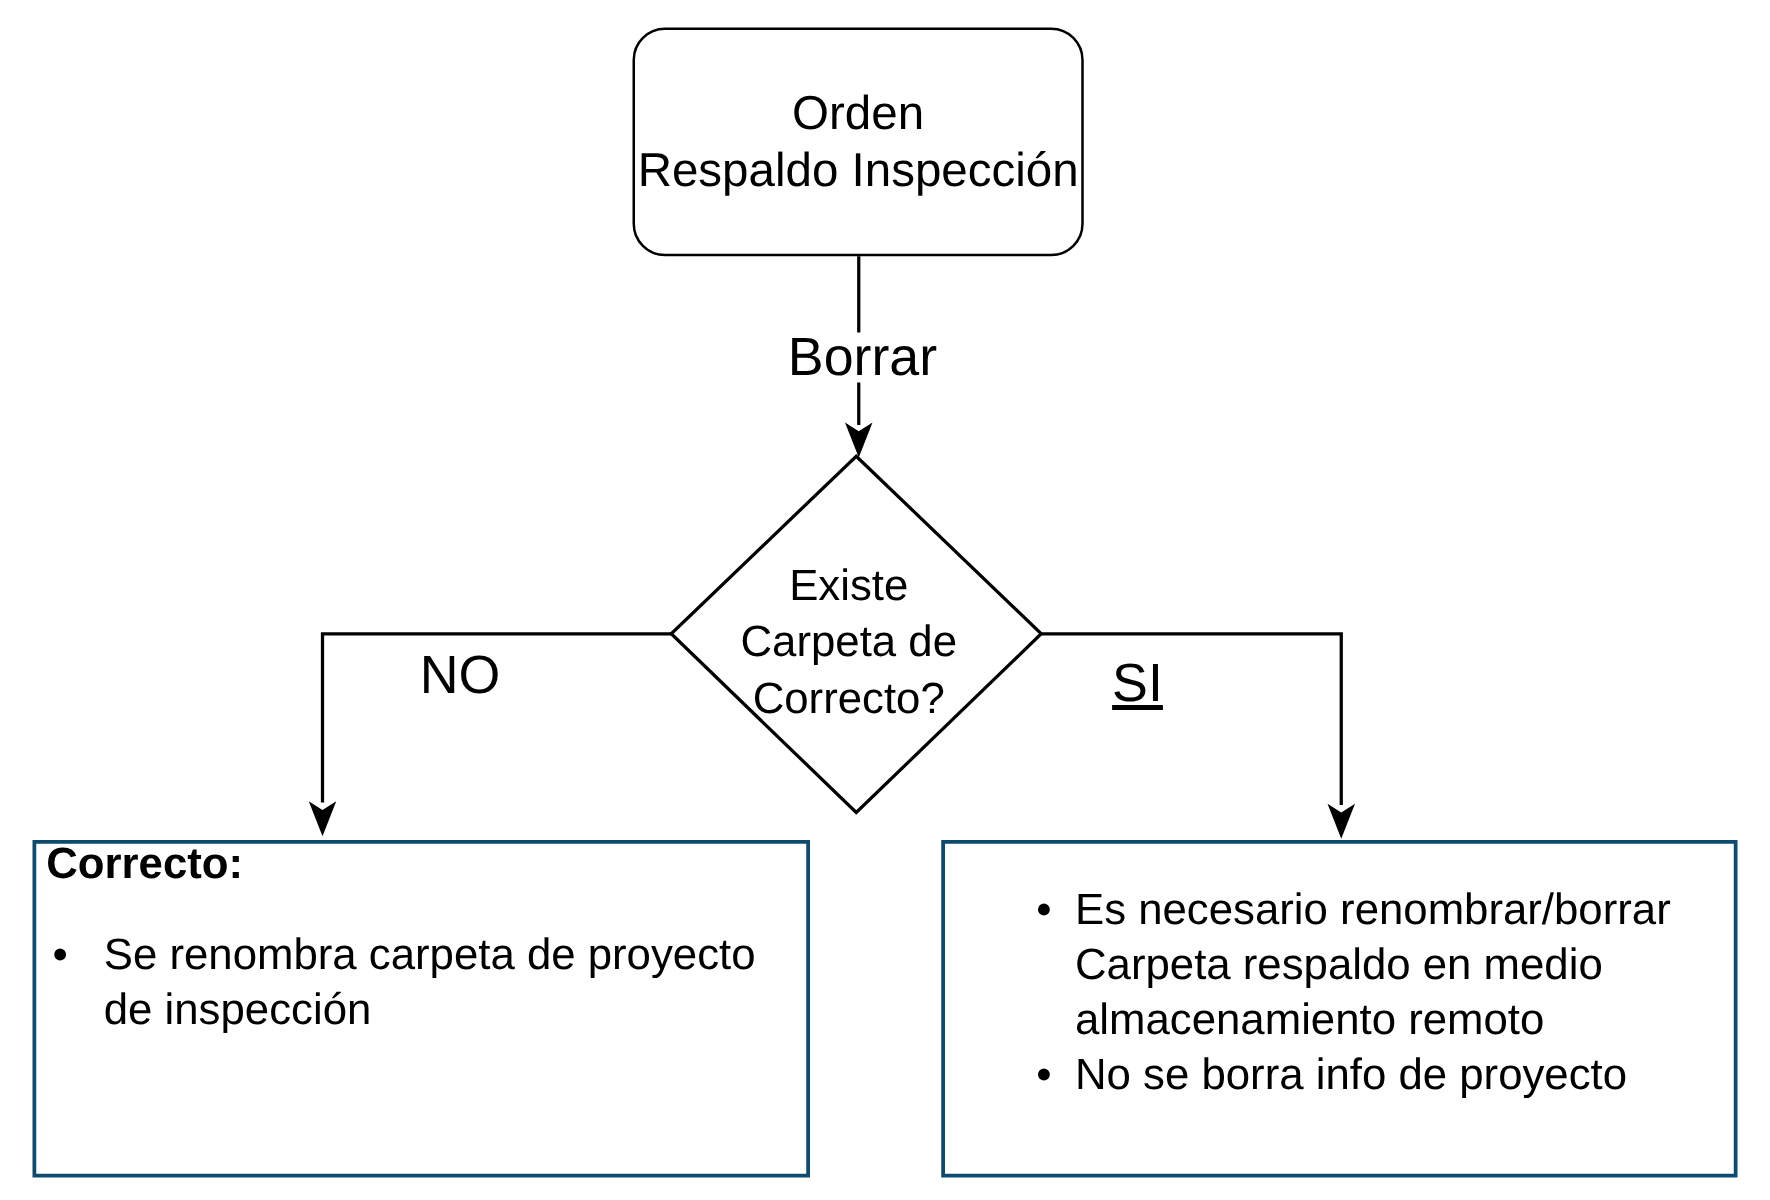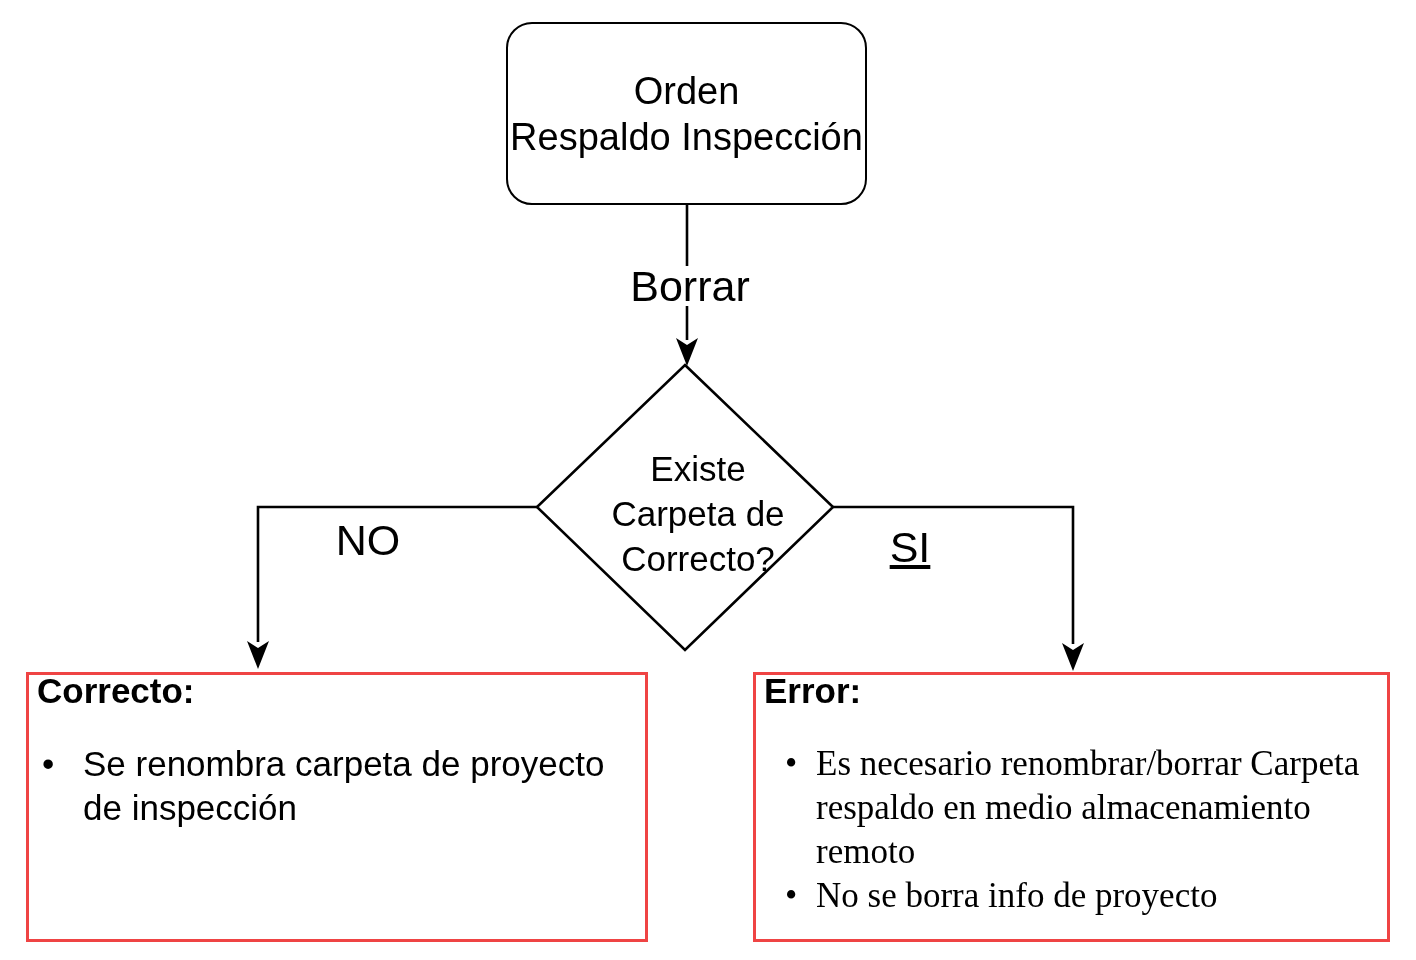--- a/index.html
+++ b/index.html
@@ -51,21 +51,21 @@
     flex-direction: column;
     align-items: center;
     justify-content: center;
     text-align: center;
     font-size: 38px;
     line-height: 46px;
     z-index: 2;
   }
   .decision-text {
     position: absolute;
-    left: 550px;
+    left: 531px;
     top: 365px;
     width: 296px;
     height: 285px;
     box-sizing: border-box;
     padding-top: 12px;
     display: flex;
     flex-direction: column;
     align-items: center;
     justify-content: center;
     text-align: center;
@@ -85,41 +85,41 @@
     z-index: 3;
   }
   .label-borrar { left: 690px; top: 286px; }
   .label-no     { left: 368px; top: 540px; }
   .label-si     { left: 910px; top: 547px; text-decoration: underline; }
   .outcome-box {
     position: absolute;
     top: 672px;
     height: 270px;
     box-sizing: border-box;
-    border: 3px solid #ef4444;
+    border: 3px solid #0c4a6e;
     background: #ffffff;
     font-size: 35px;
     z-index: 2;
     overflow: hidden;
   }
   .box-correcto { left: 26px;  width: 622px; }
   .box-error    { left: 753px; width: 637px; }
   .outcome-title {
     font-weight: bold;
     font-size: 35px;
     line-height: 40px;
     margin: -4px 0 0 8px;
   }
   .outcome-list {
     list-style: none;
     margin: 31px 0 0 0;
     padding: 0;
   }
   .box-correcto .outcome-list { padding-left: 54px; }
-  .box-error    .outcome-list { padding-left: 60px; font-family: Liberation Serif, serif; }
+  .box-error    .outcome-list { padding-left: 104px; }
   .outcome-list li {
     position: relative;
     line-height: 44px;
   }
   .outcome-list li::before {
     content: "\2022";
     position: absolute;
   }
   .box-correcto .outcome-list li::before { left: -41px; }
   .box-error    .outcome-list li::before { left: -31px; }
@@ -159,20 +159,19 @@
   </div>
 
   <div class="outcome-box box-correcto">
     <div class="outcome-title">Correcto:</div>
     <ul class="outcome-list">
       <li>Se renombra carpeta de proyecto de inspección</li>
     </ul>
   </div>
 
   <div class="outcome-box box-error">
-    <div class="outcome-title">Error:</div>
     <ul class="outcome-list">
       <li>Es necesario renombrar/borrar Carpeta respaldo en medio almacenamiento remoto</li>
       <li>No se borra info de proyecto</li>
     </ul>
   </div>
 
 </div>
 
 </body></html>

